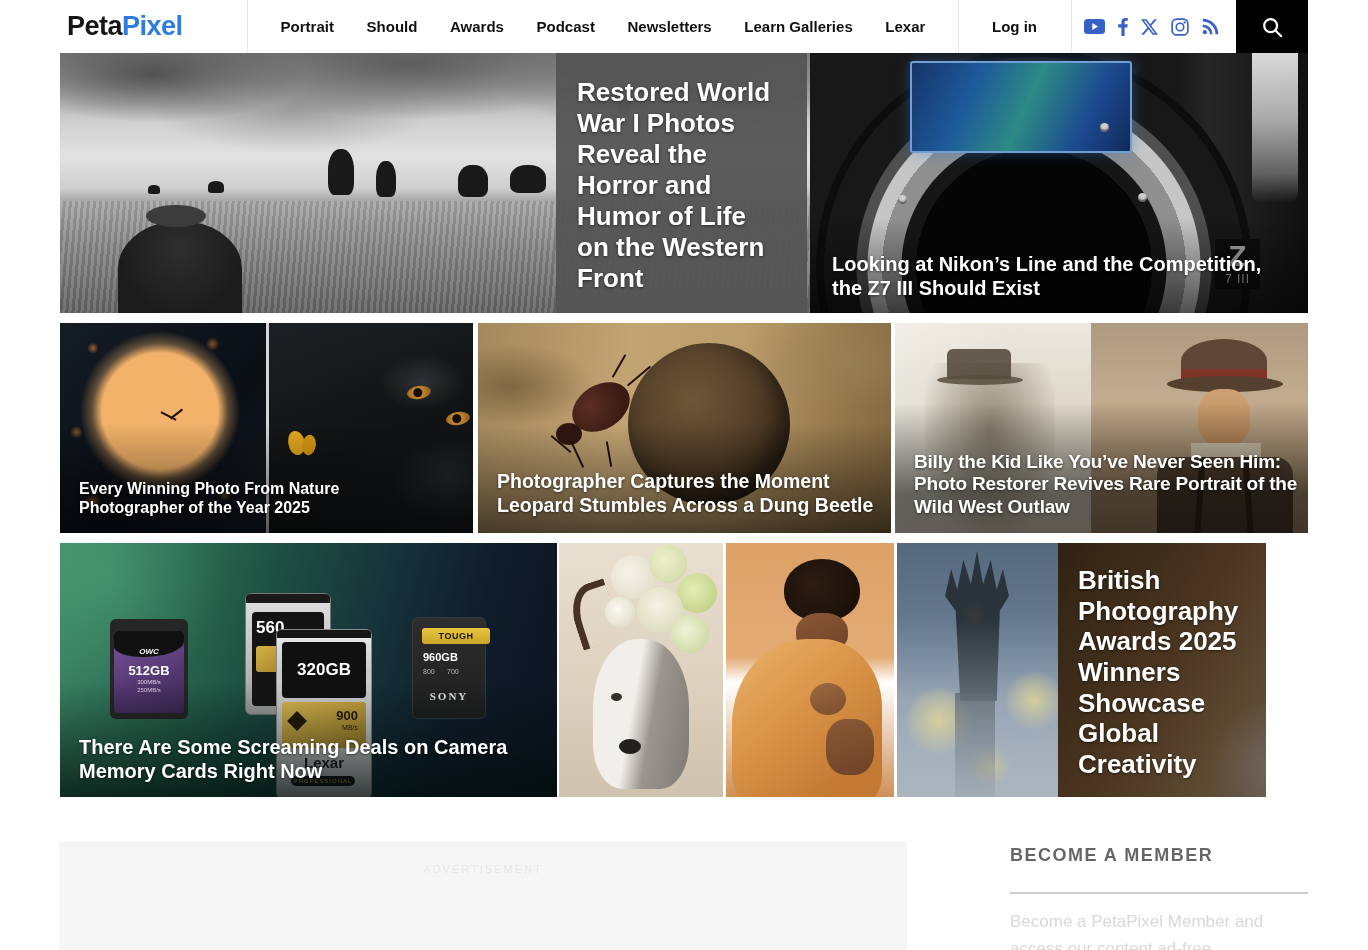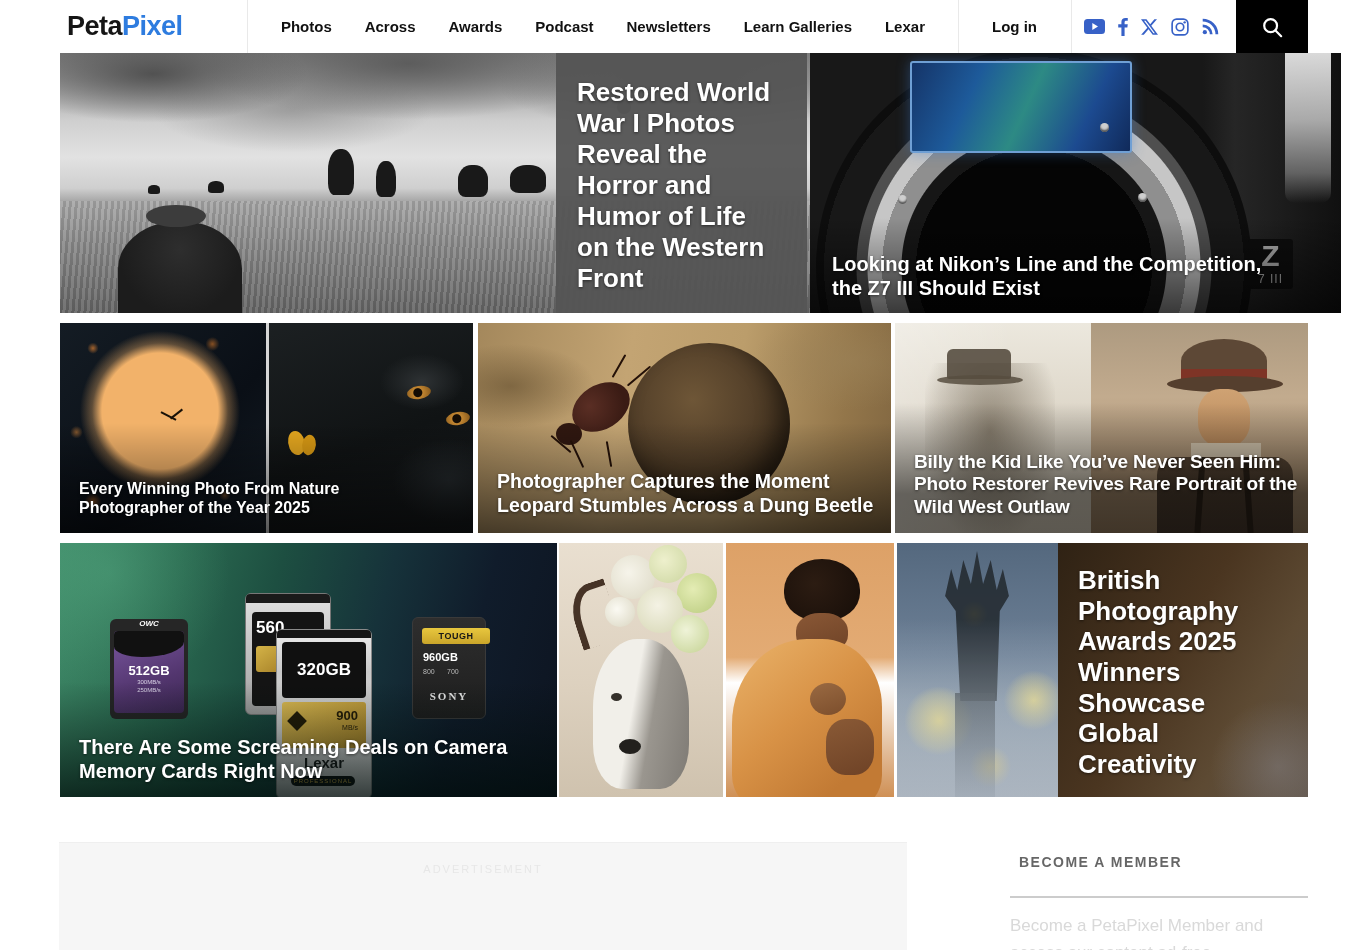--- a/index.html
+++ b/index.html
@@ -116,38 +116,38 @@
     radial-gradient(circle 90px at 88% 88%,rgba(150,150,160,.35),transparent 75%),
     linear-gradient(120deg,#2f2214,#4a3520 45%,#5d4a33 72%,#605448);}
 
   
   .adbox{position:absolute;left:59px;top:842px;width:848px;height:108px;background:#f6f6f6;
          border-top:1px solid #efefef;}
   .adlabel{position:absolute;left:0;right:0;top:20px;text-align:center;color:#e7e7e7;
            font-size:11px;letter-spacing:2px;}
   .addot{position:absolute;left:617px;top:100px;width:14px;height:14px;border-radius:50%;background:#4a4a4a;}
   .member{position:absolute;left:1010px;top:845px;width:298px;}
-  .member h3{margin:9px;font-size:14px;font-weight:700;letter-spacing:1.5px;color:#3c3c3c;opacity:.78;}
+  .member h3{margin:0;font-size:18px;font-weight:700;letter-spacing:1.5px;color:#3c3c3c;opacity:.78;}
   .member hr{border:none;border-top:2px solid #cccccc;margin:26px 0 14px;}
   .member p{margin:0;font-size:17px;line-height:27px;color:#d9d9d9;}
 </style>
 </head>
 <body>
 
 <div class="page">
 
   <div class="header">
     <div class="logo">
       <span class="p1">Peta</span>
         <span class="p2">Pixel</span>
     </div>
     <div class="vdiv" style="left:247px;"></div>
     <div class="nav">
-      <span>Photos</span>
-      <span>Across</span>
+      <span>Portrait</span>
+      <span>Should</span>
       <span>Awards</span>
       <span>Podcast</span>
       <span>Newsletters</span>
       <span>Learn Galleries</span>
       <span>Lexar</span>
     </div>
     <div class="vdiv" style="left:958px;"></div>
     <div class="login">Log in</div>
     <div class="vdiv" style="left:1071px;"></div>
     <div class="social">
@@ -199,21 +199,21 @@
       <div class="sld" style="left:450px;top:112px;width:36px;height:28px;"></div>
       <div class="sld" style="left:148px;top:128px;width:16px;height:12px;"></div>
       <div class="sld" style="left:88px;top:132px;width:12px;height:9px;"></div>
     </div>
     <div class="shape" style="left:58px;top:168px;width:124px;height:95px;border-radius:50% 50% 0 0;background:radial-gradient(ellipse at 50% 30%,#2e2e2e,#1c1c1c 70%);"></div>
     <div class="shape" style="left:86px;top:152px;width:60px;height:22px;border-radius:50%;background:#3c3c3c;"></div>
     <div class="ww1-overlay"></div>
     <div class="ttl" style="left:517px;top:24px;width:202px;font-size:26px;line-height:1.19;">Restored World War I Photos Reveal the Horror and Humor of Life on the Western Front</div>
   </div>
 
-  <div class="card" style="left:810px;top:53px;width:498px;height:260px;padding-left:33px;">
+  <div class="card" style="left:810px;top:53px;width:498px;height:260px;">
     <div class="nikon-bg"></div>
     <div class="shape" style="right:10px;top:0;width:46px;height:150px;border-radius:0 0 10px 10px;opacity:.9;background:linear-gradient(180deg,#efefef,#b9b9b9 45%,#6a6a6a 80%,rgba(0,0,0,0));"></div>
     <div class="mount"></div>
     <div class="sensor"></div>
     <div class="screw" style="left:290px;top:70px;"></div>
     <div class="screw" style="left:88px;top:142px;"></div>
     <div class="screw" style="left:328px;top:140px;"></div>
     <div class="zbadge">
       <span class="z">Z</span>
       <span class="z2">7 III</span>
@@ -267,21 +267,21 @@
     <div class="fade" style="height:130px;background:linear-gradient(180deg,rgba(0,0,0,0),rgba(0,0,0,.55) 70%);"></div>
     <div class="ttl" style="left:19px;bottom:14px;width:385px;font-size:19px;letter-spacing:-0.2px;">Billy the Kid Like You’ve Never Seen Him: Photo Restorer Revives Rare Portrait of the Wild West Outlaw</div>
   </div>
 
   <div class="card" style="left:60px;top:543px;width:497px;height:254px;">
     <div class="mem-bg"></div>
 
     <div class="memcard" style="left:50px;top:76px;width:78px;height:100px;background:#262626;">
       <div class="shape" style="left:4px;top:12px;width:70px;height:82px;border-radius:4px;background:linear-gradient(160deg,#7a57a0,#53366f 60%,#3c2752);"></div>
       <div class="shape" style="left:4px;top:12px;width:70px;height:26px;background:#111;border-radius:4px 4px 60% 40%;"></div>
-      <div class="tinytxt" style="top:0;font-size:8px;font-style:italic;">OWC</div>
+      <div class="tinytxt" style="top:28px;font-size:8px;font-style:italic;">OWC</div>
       <div class="tinytxt" style="top:44px;font-size:13px;">512GB</div>
       <div class="tinytxt" style="top:60px;font-size:6px;color:#d9d2e6;font-weight:400;">300MB/s</div>
       <div class="tinytxt" style="top:68px;font-size:6px;color:#d9d2e6;font-weight:400;">250MB/s</div>
     </div>
 
     <div class="memcard" style="left:185px;top:50px;width:84px;height:120px;background:linear-gradient(180deg,#e2e2e2,#b9b9b9 60%,#9e9e9e);border:1px solid #777;">
       <div class="shape" style="left:0;top:0;width:84px;height:9px;background:#1a1a1a;border-radius:4px 4px 0 0;"></div>
       <div class="shape" style="left:6px;top:18px;width:72px;height:94px;background:#141414;border-radius:4px;"></div>
       <div class="shape" style="left:10px;top:24px;color:#fff;font-weight:700;font-size:17px;">560</div>
       <div class="shape" style="left:10px;top:52px;width:26px;height:26px;border-radius:3px;background:linear-gradient(145deg,#d4b347,#a8832a);"></div>
@@ -329,21 +329,21 @@
 
   <div class="card" style="left:726px;top:543px;width:168px;height:254px;">
     <div class="shape" style="position:absolute;inset:0;background:linear-gradient(180deg,#dda167,#e3ab74 45%,#d190 55%,#cf9055);"></div>
     <div class="shape" style="left:58px;top:16px;width:76px;height:62px;border-radius:50% 50% 45% 45%;background:radial-gradient(circle at 40% 40%,#2c1c12,#160d08);"></div>
     <div class="shape" style="left:70px;top:70px;width:52px;height:40px;border-radius:45%;background:linear-gradient(160deg,#8a5836,#6e4226);"></div>
     <div class="shape" style="left:6px;top:96px;width:150px;height:170px;border-radius:50% 40% 20% 20%;background:linear-gradient(140deg,#eab36a,#d89246 45%,#c27a34 80%);"></div>
     <div class="shape" style="left:84px;top:140px;width:36px;height:32px;border-radius:50%;background:linear-gradient(160deg,#9a6a42,#7c4e2c);"></div>
     <div class="shape" style="left:100px;top:176px;width:48px;height:56px;border-radius:40%;background:linear-gradient(160deg,#8a5a36,#6e4226);"></div>
   </div>
 
-  <div class="card" style="left:897px;top:543px;width:411px;height:254px;text-decoration:underline;">
+  <div class="card" style="left:897px;top:543px;width:369px;height:254px;text-decoration:underline;">
     <div class="castle">
       <div class="tower"></div>
       <div class="shape" style="left:58px;top:150px;width:40px;height:104px;background:linear-gradient(180deg,rgba(52,60,66,.8),rgba(90,100,110,.25));"></div>
       <div class="fogg"></div>
     </div>
     <div class="bpa-panel"></div>
     <div class="ttl" style="left:181px;top:22px;width:170px;font-size:26px;line-height:1.18;">British Photography Awards 2025 Winners Showcase Global Creativity</div>
   </div>
 
   <div class="adbox">

